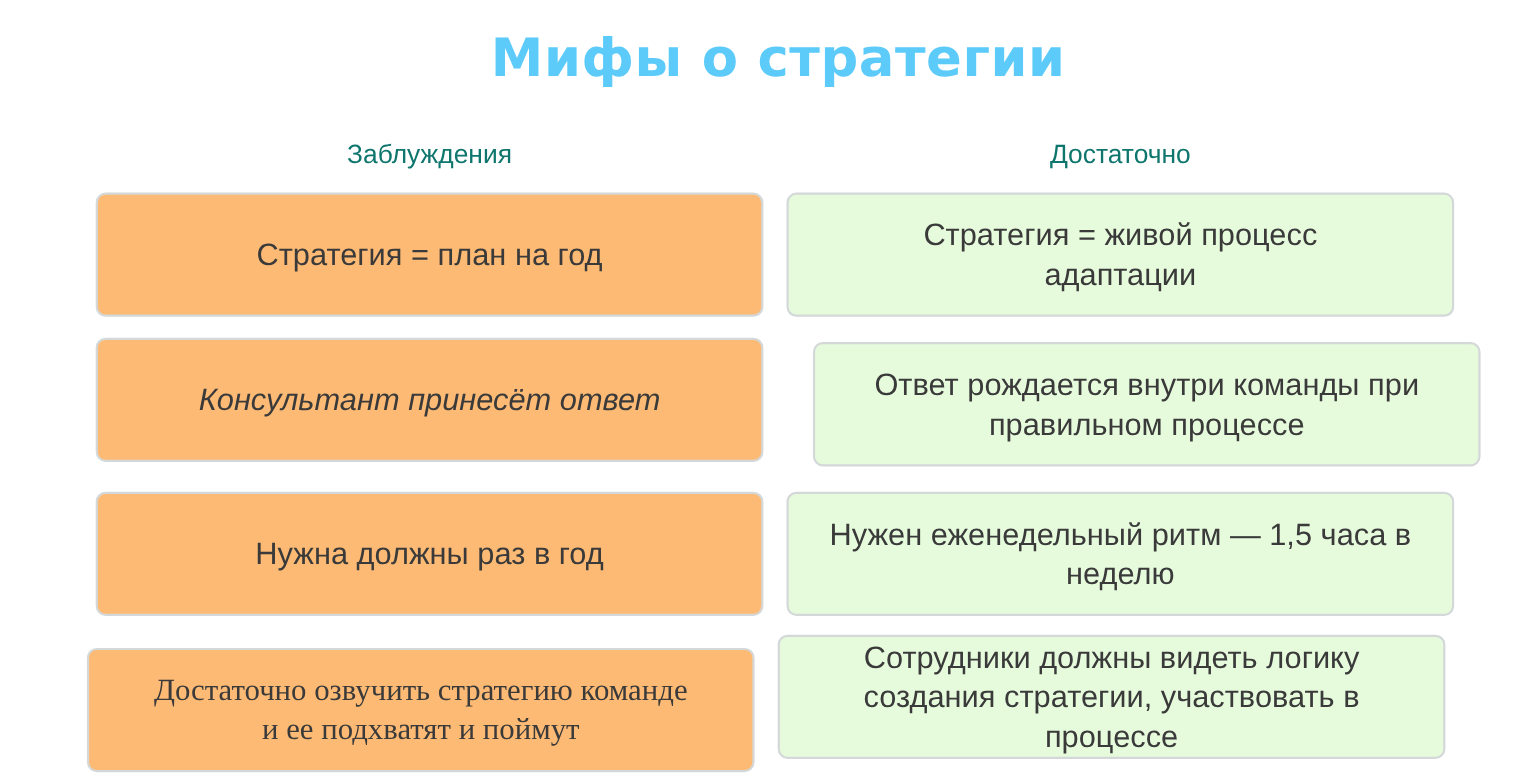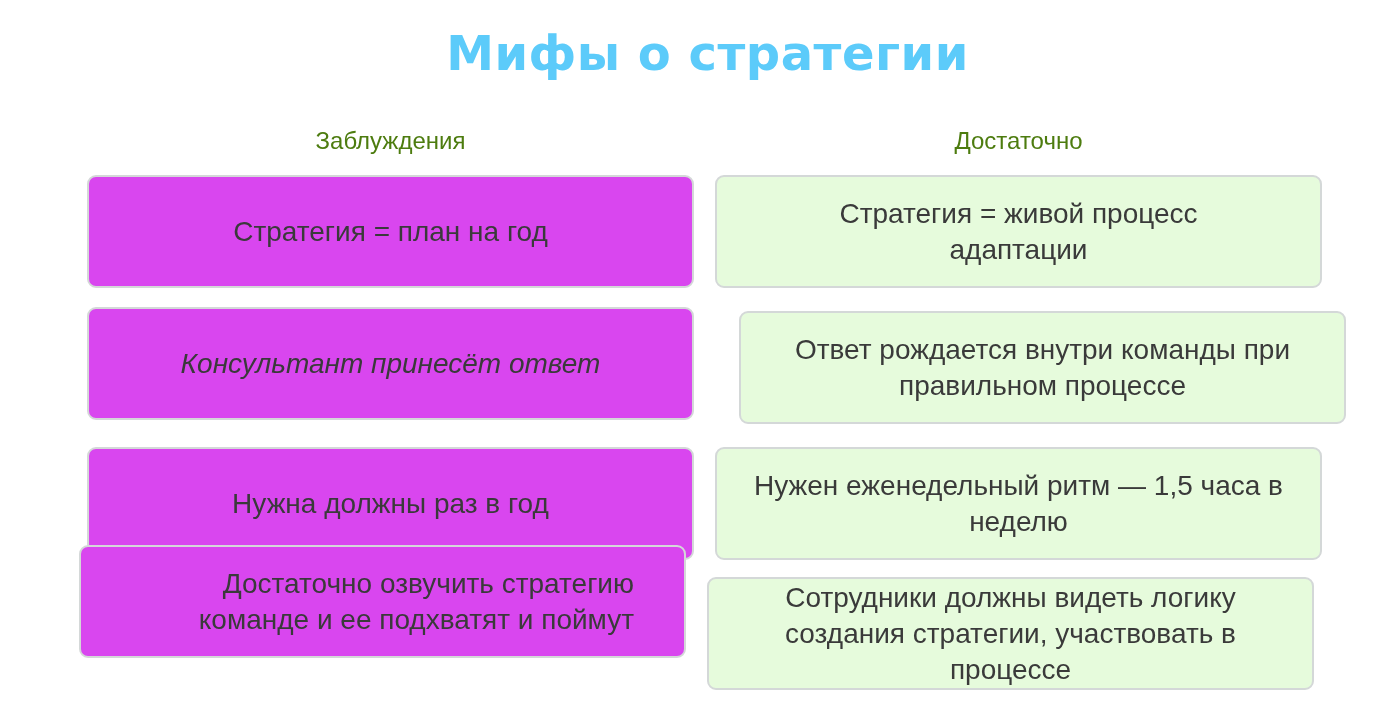--- a/index.html
+++ b/index.html
@@ -28,40 +28,40 @@
       letter-spacing: 0.5px;
     }
     .col-header {
       position: absolute;
       top: 124px;
       height: 34px;
       line-height: 34px;
       text-align: center;
       font-family: "Liberation Sans", sans-serif;
       font-size: 24px;
-      color: #4d7c0f;
+      color: #0f766e;
     }
     .box {
       position: absolute;
       box-sizing: border-box;
       width: 607px;
       height: 113px;
       border: 2px solid #d4d8d8;
       border-radius: 9px;
       display: flex;
       align-items: center;
       justify-content: center;
       text-align: center;
       padding: 0 18px;
       font-family: "Liberation Sans", sans-serif;
       font-size: 28px;
       line-height: 36px;
       color: #3a3a3a;
     }
-    .myth { background: #d946ef; text-align: right; }
+    .myth { background: #fdba74; }
     .reality { background: #e6fbdc; }
     .box span { display: block; }
   </style>
 </head>
 <body>
 
 <div class="title">Мифы о стратегии</div>
 
 <div class="col-header" style="left:87px; width:607px;">Заблуждения</div>
 <div class="col-header" style="left:715px; width:607px;">Достаточно</div>
@@ -80,18 +80,18 @@
   <span>Ответ рождается внутри команды при правильном процессе</span>
 </div>
 
 <div class="box myth" style="left:87px; top:447px;">
   <span>Нужна должны раз в год</span>
 </div>
 <div class="box reality" style="left:715px; top:447px; padding:0 0;">
   <span>Нужен еженедельный ритм — 1,5 часа в неделю</span>
 </div>
 
-<div class="box myth" style="left:79px; top:545px; padding:0 50px;">
+<div class="box myth" style="left:79px; top:589px; padding:0 50px;font-family:Liberation Serif, serif;">
   <span>Достаточно озвучить стратегию команде и ее подхватят и поймут</span>
 </div>
 <div class="box reality" style="left:707px; top:577px; padding:0 40px; line-height:36px;">
   <span>Сотрудники должны видеть логику создания стратегии, участвовать в процессе</span>
 </div>
 
 </body></html>

